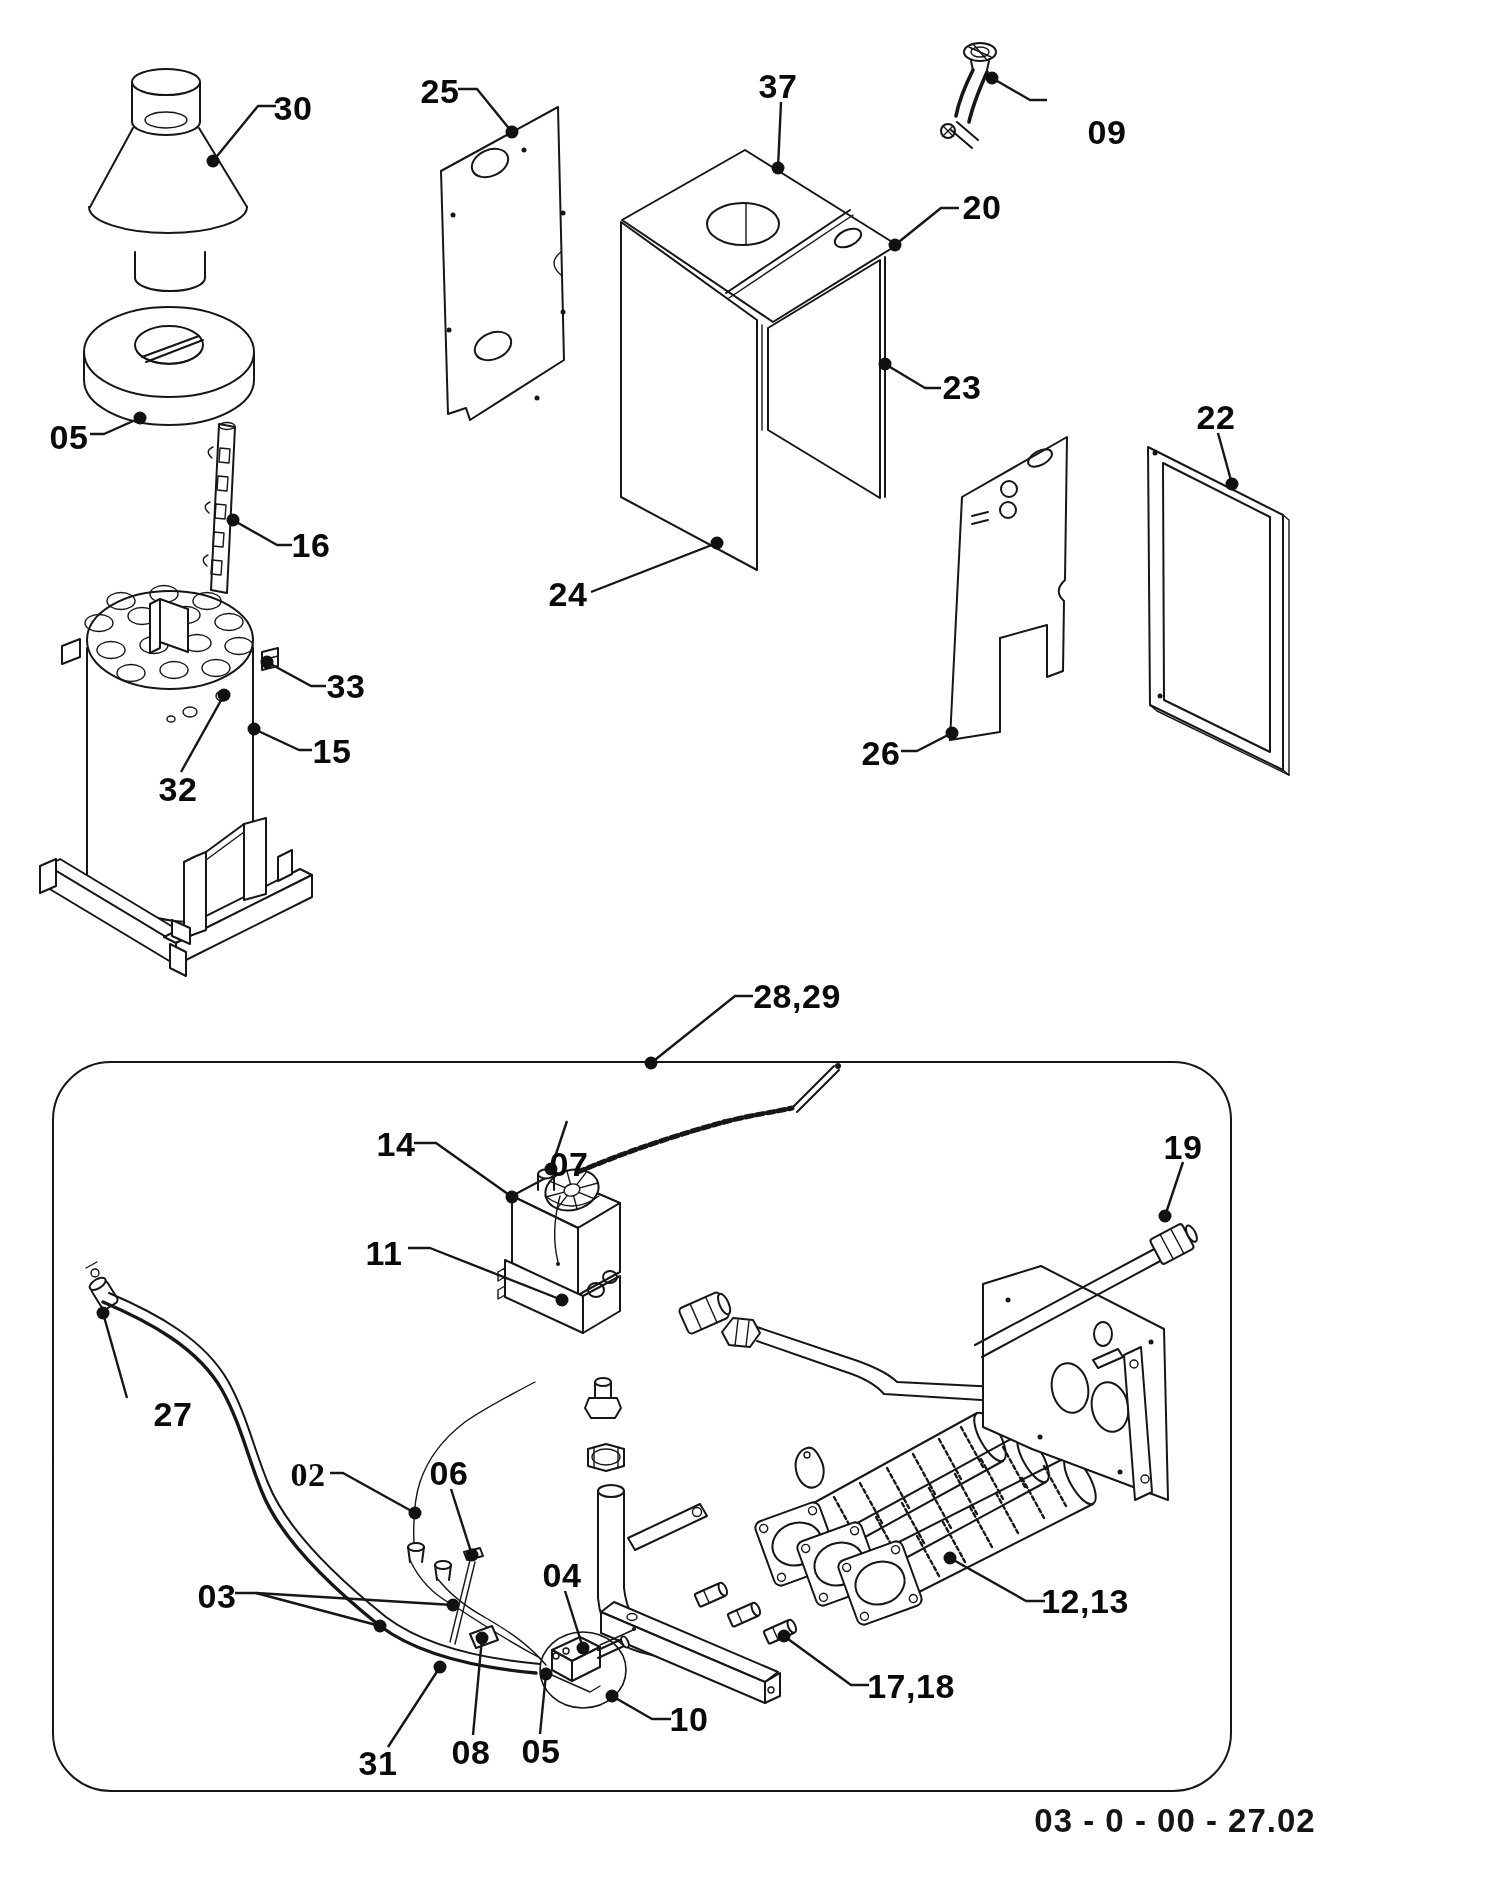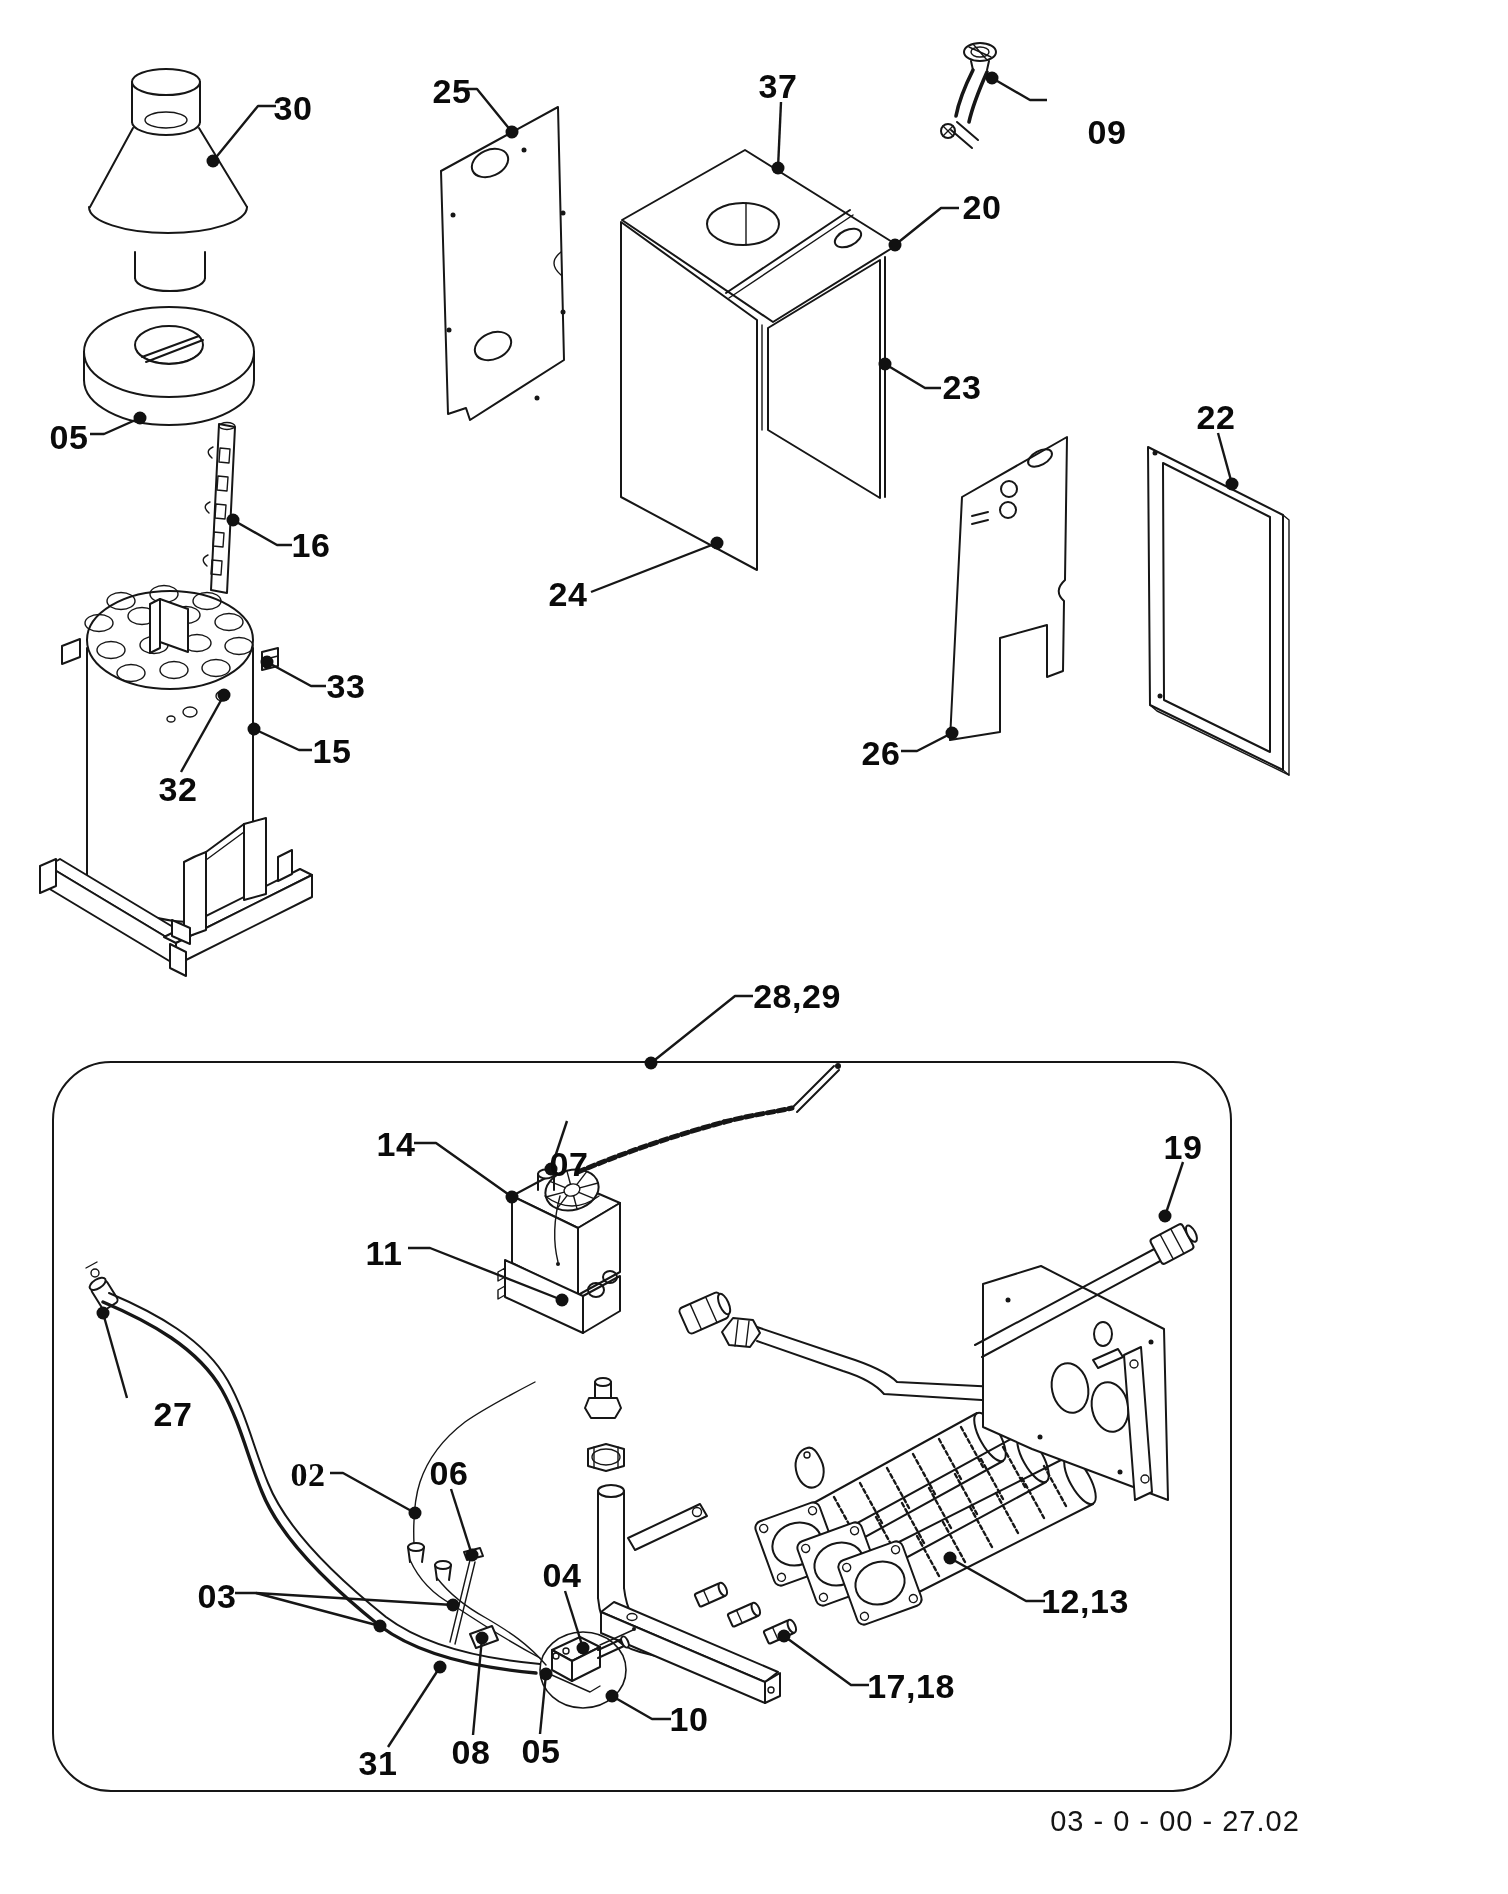--- a/index.html
+++ b/index.html
@@ -13,21 +13,21 @@
   .dot{fill:#161616;stroke:none;}
   #leaders polyline{fill:none;stroke:#161616;stroke-width:2.4;stroke-linejoin:round;}
   #leaders circle{fill:#111;stroke:none;}
   .callout{
     position:absolute;transform:translate(-50%,-50%);
     font-weight:700;font-size:34px;color:#0a0a0a;line-height:1;
     white-space:nowrap;letter-spacing:0.5px;
   }
   .footer{
     position:absolute;transform:translate(-50%,-50%);
-    font-size:29px;font-weight:400;color:#151515;white-space:nowrap;letter-spacing:1px;
+    font-size:33px;font-weight:700;color:#151515;white-space:nowrap;letter-spacing:1px;
   }
 </style>
 </head>
 <body>
 
 <div class="stage">
 
 <svg id="art" width="1508" height="1894" viewBox="0 0 1508 1894">
 
   <g>
@@ -489,21 +489,21 @@
       </g>
 </svg>
 
 <div id="callout-layer">
       <div class="callout" style="left: 293px; top: 108px;">30</div>
       <div class="callout" style="left: 69px; top: 437px;">05</div>
       <div class="callout" style="left: 311px; top: 545px;">16</div>
       <div class="callout" style="left: 346px; top: 686px;">33</div>
       <div class="callout" style="left: 178px; top: 789px;">32</div>
       <div class="callout" style="left: 332px; top: 751px;">15</div>
-      <div class="callout" style="left: 440px; top: 91px; margin-left: 12px;">25</div>
+      <div class="callout" style="left: 440px; top: 91px;">25</div>
       <div class="callout" style="left: 778px; top: 86px;">37</div>
       <div class="callout" style="left: 982px; top: 207px;">20</div>
       <div class="callout" style="left: 962px; top: 387px;">23</div>
       <div class="callout" style="left: 568px; top: 594px;">24</div>
       <div class="callout" style="left: 881px; top: 753px;">26</div>
       <div class="callout" style="left: 1216px; top: 417px;">22</div>
       <div class="callout" style="left: 1107px; top: 100px; margin-top: 32px;">09</div>
       <div class="callout" style="left: 797px; top: 996px;">28,29</div>
       <div class="callout" style="left: 569px; top: 1164px;">07</div>
       <div class="callout" style="left: 396px; top: 1144px;">14</div>

